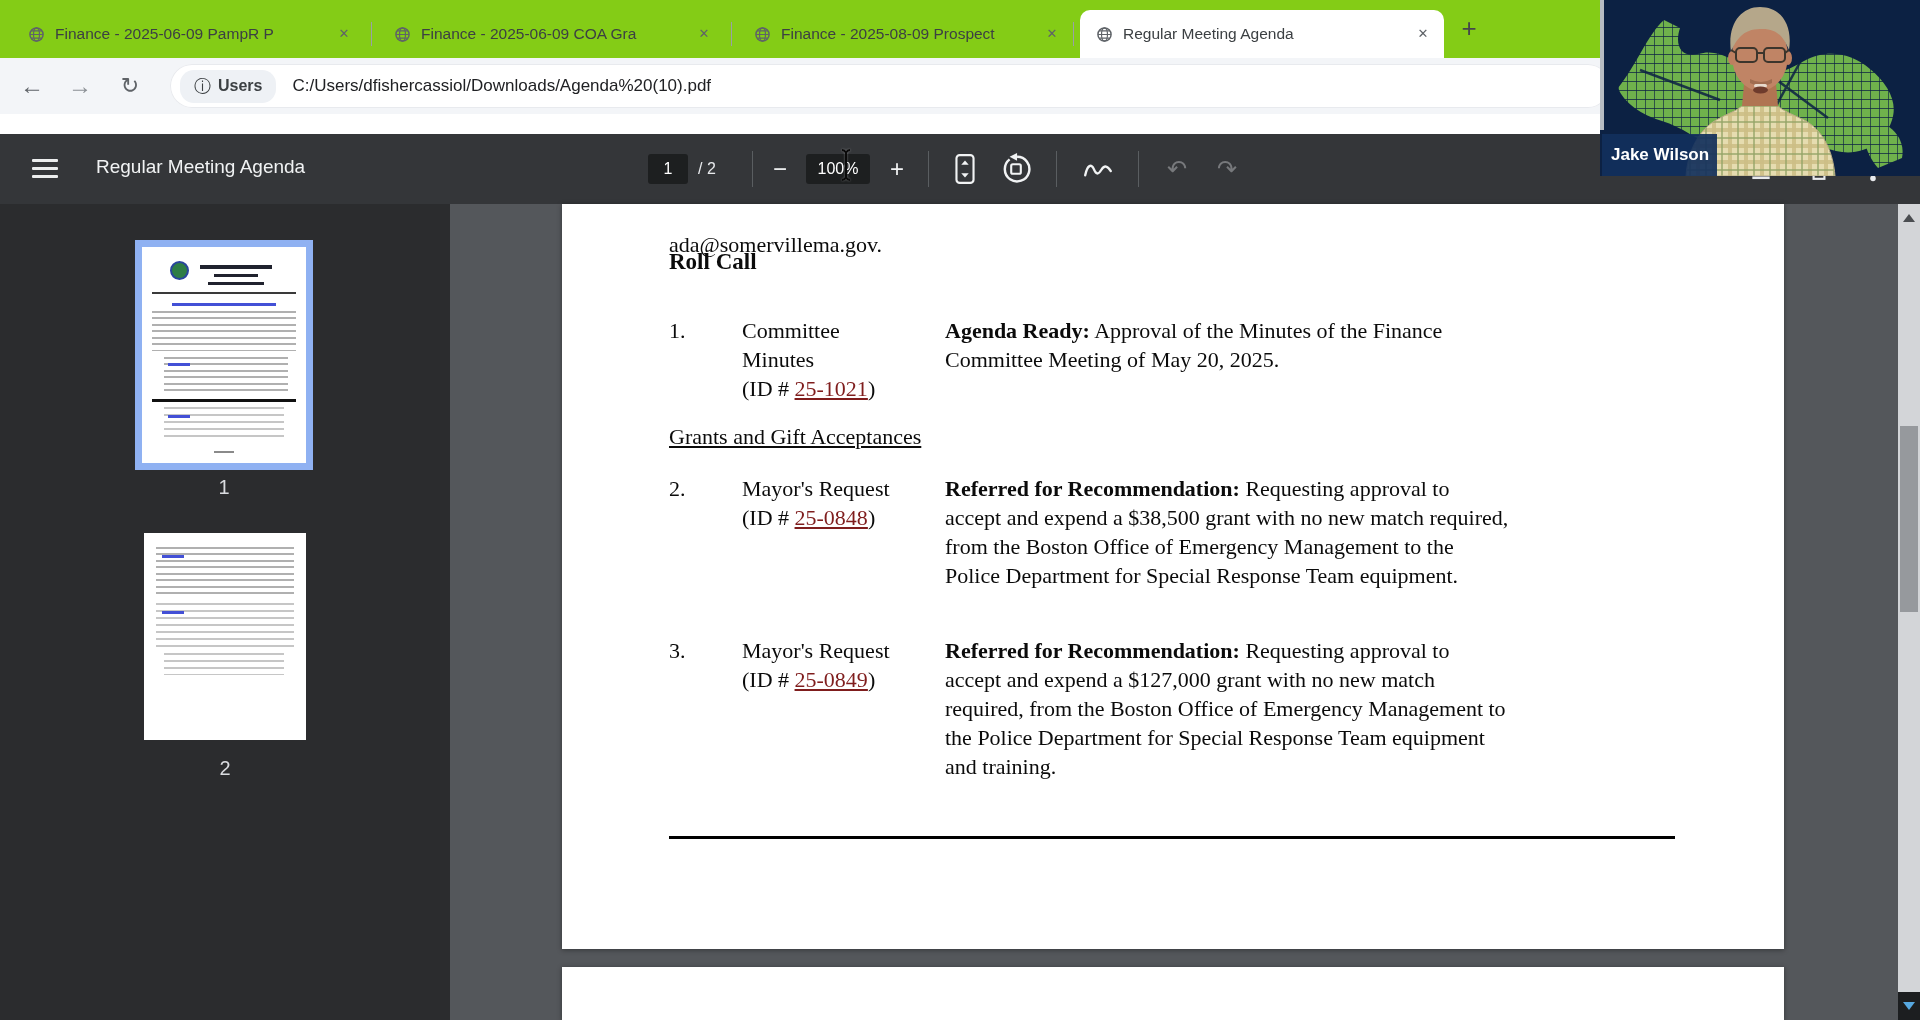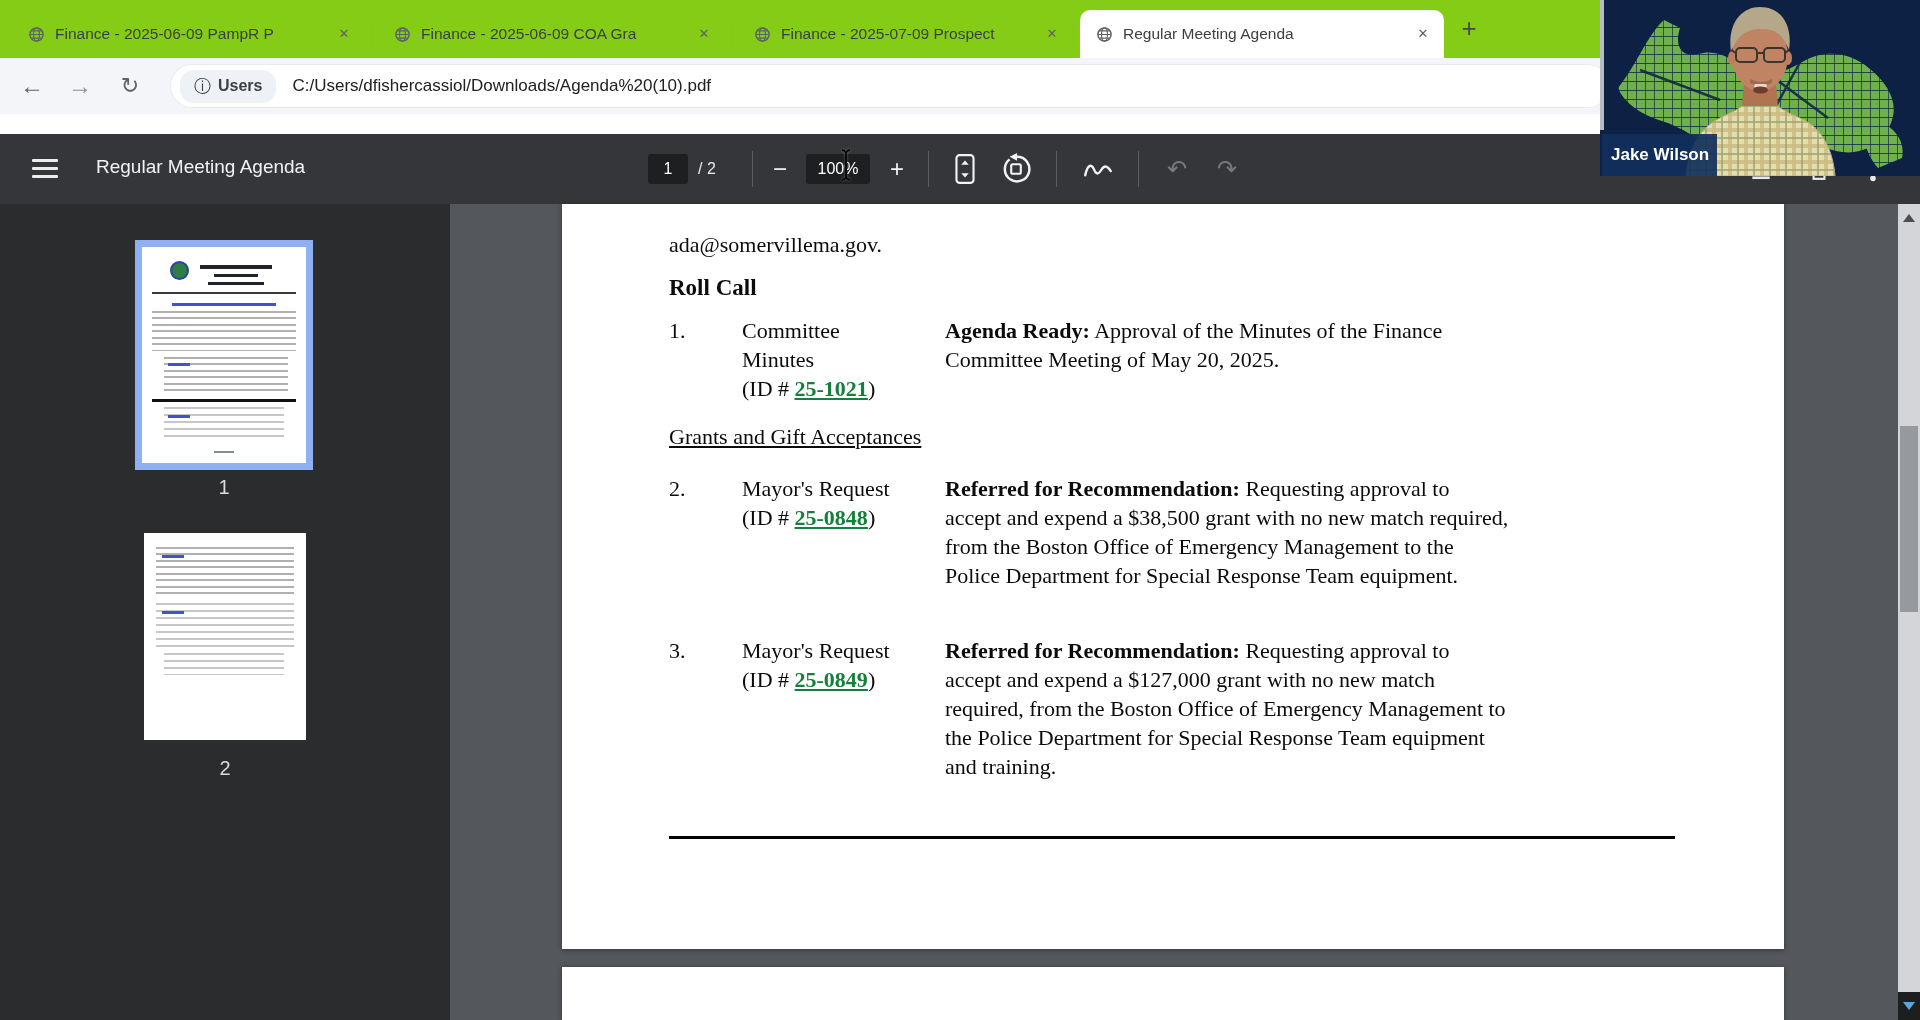--- a/index.html
+++ b/index.html
@@ -65,21 +65,21 @@
   #page2{top:967px;height:53px;}
 
   
   .doc{font-family:"Liberation Serif",serif;color:#0b0b0b;font-size:22px;}
   .doc-line{position:absolute;left:107px;}
   .doc-item{position:absolute;left:107px;width:860px;line-height:29px;}
   .doc-item .num{position:absolute;left:0;top:0;}
   .doc-item .lbl{position:absolute;left:73px;top:0;width:172px;}
   .doc-item .dsc{position:absolute;left:276px;top:0;width:566px;}
   .doc b{font-weight:bold;}
-  a.doclink{color:#15803d;font-weight:bold;text-decoration:underline;}
+  a.doclink{color:#7f1d1d;font-weight:normal;text-decoration:underline;}
   .underl{text-decoration:underline;}
   .doc-hr{position:absolute;left:107px;top:632px;width:1006px;height:3px;background:#000;}
   .doc-footer{position:absolute;left:107px;top:645px;width:1006px;text-align:center;font-size:21px;}
 
   
   .sb-track{position:absolute;left:1898px;top:204px;width:22px;height:816px;background:#d3d5d8;}
   .sb-btn{position:absolute;left:1898px;width:22px;height:28px;background:#d3d5d8;}
   .sb-btn .tri-up{position:absolute;left:5px;top:10px;border-left:6px solid transparent;
                   border-right:6px solid transparent;border-bottom:8px solid #4a4d51;}
   .sb-btn.dark{background:#1c1e20;}
@@ -116,21 +116,21 @@
     <span class="ttl">Finance - 2025-06-09 COA Gra</span>
     <span class="tab-close">✕</span>
   </div>
   <div class="tab-divider" style="left:731px;"></div>
   <div class="tab" style="left:738px;width:335px;">
     <svg class="globe" viewBox="0 0 16 16">
         <circle cx="8" cy="8" r="6.2" fill="none" stroke="#5f6368" stroke-width="1.4"></circle>
         <ellipse cx="8" cy="8" rx="2.8" ry="6.2" fill="none" stroke="#5f6368" stroke-width="1.1"></ellipse>
         <path d="M2 8h12M3 4.6h10M3 11.4h10" stroke="#5f6368" stroke-width="1.1" fill="none"></path>
       </svg>
-    <span class="ttl">Finance - 2025-07-09 Prospect</span>
+    <span class="ttl">Finance - 2025-08-09 Prospect</span>
     <span class="tab-close">✕</span>
   </div>
   <div class="tab-divider" style="left:1073px;"></div>
   <div class="tab active" style="left:1080px;width:364px;">
     <svg class="globe" viewBox="0 0 16 16">
         <circle cx="8" cy="8" r="6.2" fill="none" stroke="#5f6368" stroke-width="1.4"></circle>
         <ellipse cx="8" cy="8" rx="2.8" ry="6.2" fill="none" stroke="#5f6368" stroke-width="1.1"></ellipse>
         <path d="M2 8h12M3 4.6h10M3 11.4h10" stroke="#5f6368" stroke-width="1.1" fill="none"></path>
       </svg>
     <span class="ttl">Regular Meeting Agenda</span>
@@ -237,21 +237,21 @@
     <div class="tl" style="left:18px;top:22px;width:22px;height:2.5px;background:#4350d6;"></div>
     <div class="texture light" style="left:12px;top:70px;width:138px;height:44px;"></div>
     <div class="tl" style="left:18px;top:78px;width:22px;height:2.5px;background:#4350d6;"></div>
     <div class="texture light" style="left:20px;top:120px;width:120px;height:22px;"></div>
   </div>
 </div>
 <div class="thumb-label" style="left:144px;top:757px;width:162px;">2</div>
 
 <div id="page1" class="page doc">
   <div class="doc-line" style="top:28px;">ada@somervillema.gov.</div>
-  <div class="doc-line" style="top:71px;font-weight:bold;font-size:23px;text-align:right;">Roll Call</div>
+  <div class="doc-line" style="top:45px;font-weight:bold;font-size:23px;text-align:right;">Roll Call</div>
 
   <div class="doc-item" style="top:112px;">
     <span class="num">1.</span>
     <span class="lbl">
       <span>Committee Minutes</span><br>
       <span>(ID # </span><a class="doclink" href="#">25-1021</a><span>)</span>
     </span>
     <span class="dsc">
       <b>Agenda Ready:</b><span> Approval of the Minutes of the Finance Committee Meeting of May 20, 2025.</span>
     </span>

